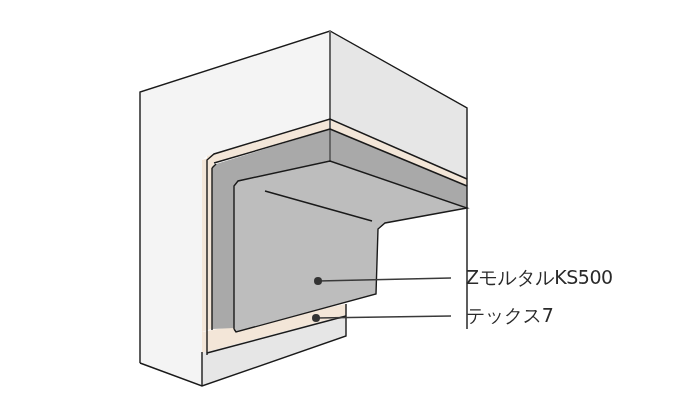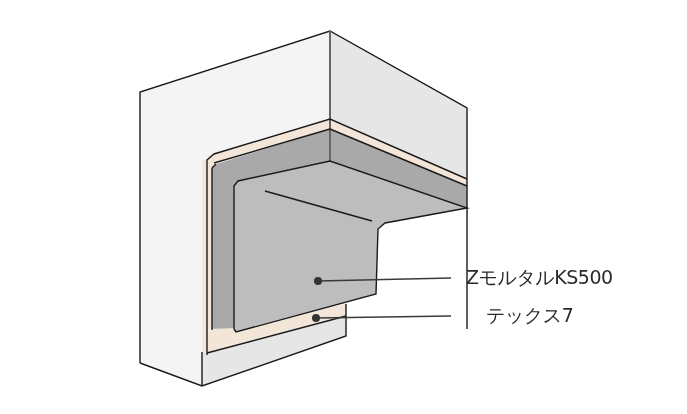--- a/index.html
+++ b/index.html
@@ -1,21 +1,21 @@
 <!DOCTYPE html>
 <html><head>
   <meta charset="utf-8">
   <style>
     html, body { margin: 0; padding: 0; background: #ffffff; }
     body { width: 687px; height: 414px; overflow: hidden; position: relative;
            font-family: "DejaVu Sans", "Liberation Sans", sans-serif; }
     #diagram { position: absolute; left: 0; top: 0; width: 687px; height: 414px; }
     .label { position: absolute; font-size: 19px; color: #2a2a2a; letter-spacing: -0.5px; white-space: nowrap; }
     #label-1 { left: 466px; top: 265px; text-align: center; }
-    #label-2 { left: 466px; top: 303px; margin-left: 20px; }
+    #label-2 { left: 466px; top: 303px; }
   </style>
 </head>
 <body>
 
 <svg id="diagram" viewBox="0 0 687 414" xmlns="http://www.w3.org/2000/svg">
 
   <polygon points="140,92 330,31 330,119 207,156 202,160 202,386 140,363" fill="#f4f4f4" stroke="none"></polygon>
 
   <polygon points="330,31 467,108 467,179 330,119" fill="#e6e6e6" stroke="none"></polygon>
 

